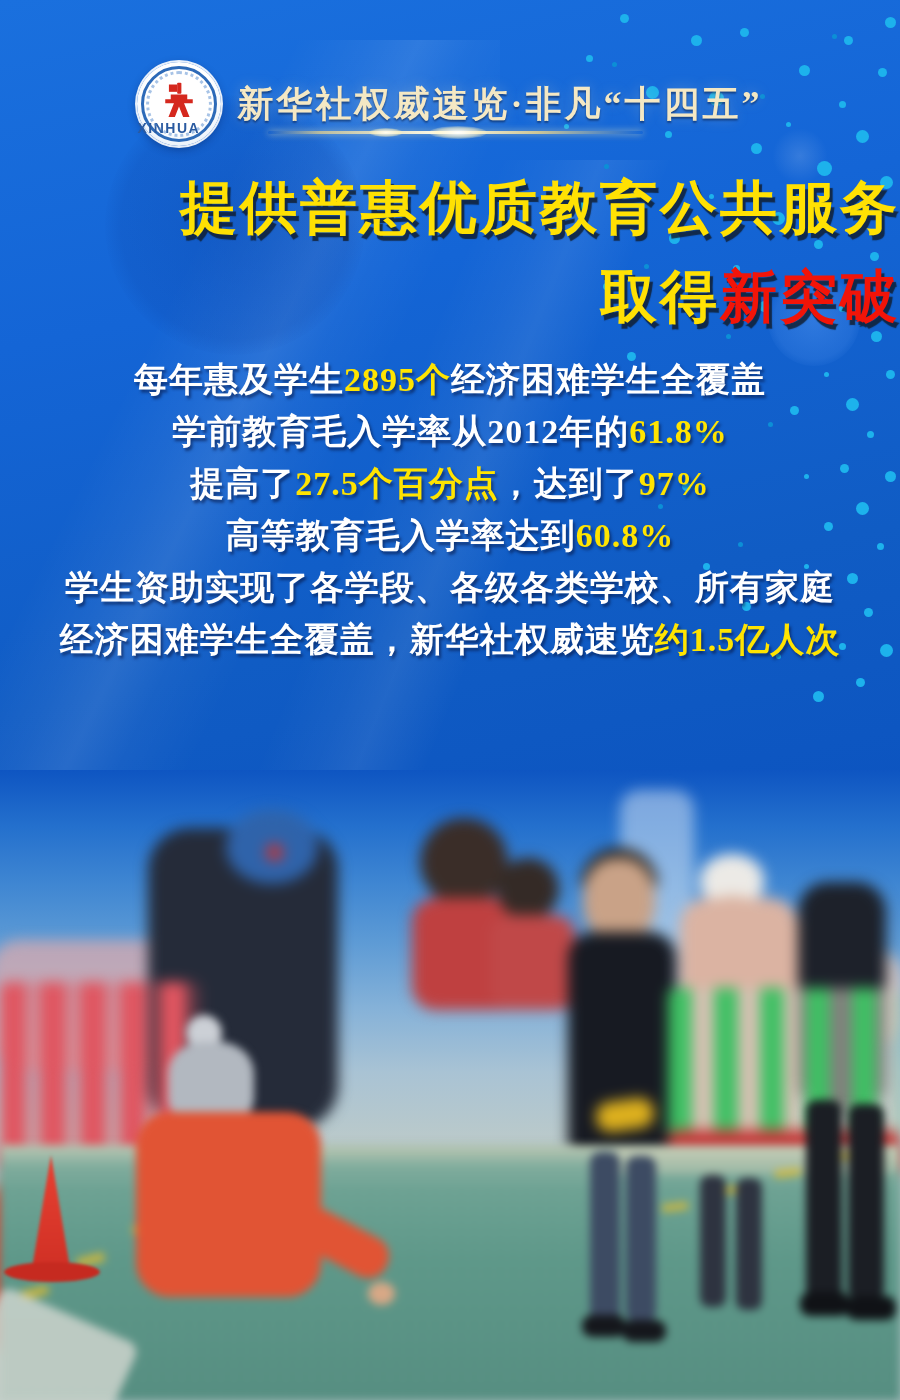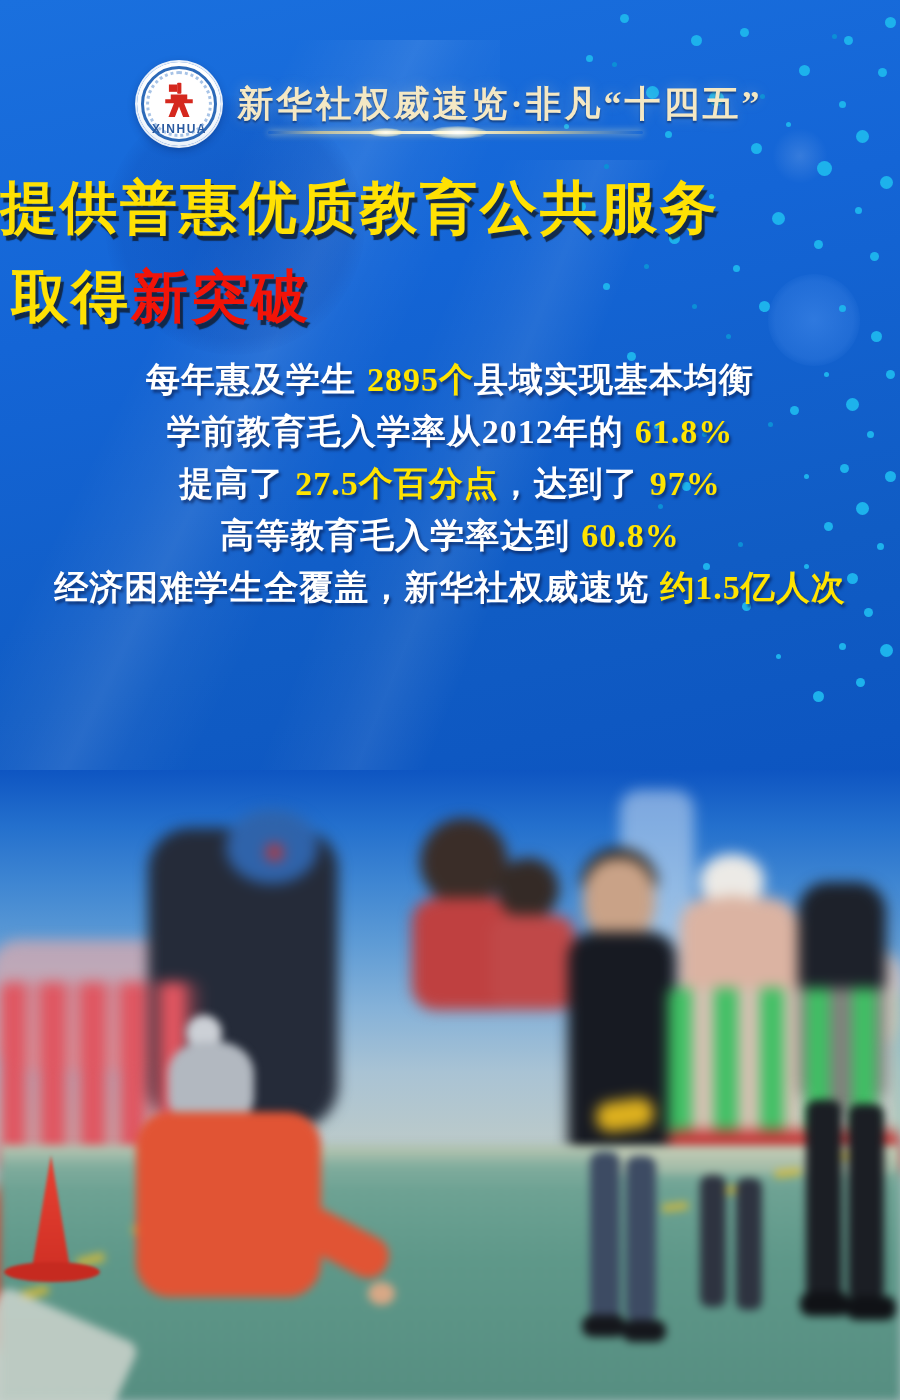--- a/index.html
+++ b/index.html
@@ -41,44 +41,44 @@
     642px 262px 0 -2px #0c8fd6,830px 32px 0 -2px #0c8fd6,602px 162px 0 -2px #0c8fd6,656px 502px 0 -2px #0c8fd6,
     700px 430px 0 -2px #0c8fd6,736px 540px 0 -2px #0c8fd6,766px 420px 0 -2px #0c8fd6,610px 60px 0 -2px #0c8fd6;}
   
   .header{position:absolute;top:56px;left:0;right:0;height:96px;display:flex;align-items:center;justify-content:center;gap:16px;}
   .logo{position:relative;width:84px;height:84px;border-radius:50%;flex:0 0 auto;
     background:radial-gradient(circle at 50% 42%,#ffffff 55%,#eef4fb 72%,#d9e7f6 100%);
     box-shadow:0 0 0 2px rgba(255,255,255,.9),0 3px 10px rgba(0,25,80,.45);}
   .logo::before{content:"";position:absolute;inset:4px;border-radius:50%;border:3px solid #2d6ab8;}
   .logo::after{content:"";position:absolute;inset:9px;border-radius:50%;border:3px dotted rgba(80,135,205,.5);}
   .logo svg{position:absolute;left:50%;top:46%;width:44px;height:44px;transform:translate(-50%,-50%);}
-  .logo-word{position:absolute;bottom:10px;width:100%;text-align:center;font-size:12px;font-weight:bold;
+  .logo-word{position:absolute;bottom:10px;width:100%;text-align:left;font-size:14px;font-weight:bold;
     letter-spacing:1.5px;color:#2a5aa0;font-family:"Liberation Sans",sans-serif;}
   .header-title{font-size:36px;font-weight:bold;color:#f4e8c4;letter-spacing:3px;
     text-shadow:0 2px 2px rgba(0,10,40,.45),0 0 14px rgba(255,240,190,.25);}
   .divider{position:absolute;top:131px;left:268px;width:375px;height:3px;border-radius:2px;
     background:linear-gradient(90deg,transparent 0%,rgba(236,214,140,.75) 14%,#fffbe8 46%,rgba(236,214,140,.85) 72%,transparent 100%);
     box-shadow:0 0 7px rgba(255,242,180,.65);}
   .divider::before{content:"";position:absolute;left:27%;top:-3px;width:34px;height:9px;border-radius:50%;
     background:radial-gradient(ellipse,#fffdf2 0%,rgba(255,244,190,.55) 55%,transparent 75%);}
   .divider::after{content:"";position:absolute;left:43%;top:-5px;width:58px;height:13px;border-radius:50%;
     background:radial-gradient(ellipse,#ffffff 0%,rgba(255,246,200,.6) 50%,transparent 78%);}
   
-  .headline{position:absolute;top:164px;left:0;width:100%;text-align:left;font-weight:bold;
+  .headline{position:absolute;top:164px;left:0;width:100%;text-align:right;font-weight:bold;
     font-size:57px;line-height:1.56;letter-spacing:3px;}
   .headline .l1{color:#ffe103;text-shadow:3px 5px 1px rgba(16,26,40,.8);}
   .headline .l2 span{text-shadow:3px 5px 1px rgba(16,26,40,.8);}
   .headline .c-y{color:#ffe103;}
   .headline .c-r{color:#f21408;}
   
   .stats{position:absolute;top:354px;left:0;width:100%;text-align:center;font-weight:bold;
     font-size:34px;line-height:52px;letter-spacing:1px;}
   .stats .stat-line span{text-shadow:2px 3px 3px rgba(6,22,66,.6);}
   .c-w{color:#ffffff;}
-  .c-y{color:#ffe400;margin-left:11px;}
+  .c-y{color:#ffe400;}
   .c-r{color:#f21408;}
   
   .photo{position:absolute;top:770px;left:0;width:900px;height:630px;overflow:hidden;
     background:linear-gradient(180deg,#0e55c2 0%,#2470cd 9%,#3f86d2 18%,#5c9ad5 27%,#86b2d8 38%,#a9c3d4 48%,#b9c9cb 58%,#9db8b6 66%);}
   .photo *{position:absolute;}
   .ly-fig{left:0;top:0;width:100%;height:100%;filter:blur(7px);}
   .ly-mid{left:0;top:0;width:100%;height:100%;filter:blur(4px);}
   .ly-near{left:0;top:0;width:100%;height:100%;filter:blur(1.5px);}
   .ly-girl{left:0;top:0;width:100%;height:100%;filter:blur(.4px);}
   .sky-gap{left:620px;top:20px;width:74px;height:210px;background:rgba(225,235,245,.5);border-radius:20px;}
@@ -206,24 +206,25 @@
     <div class="header-title">新华社权威速览·非凡“十四五”</div>
   </div>
   <div class="divider"></div>
 
   <div class="headline">
     <div class="l1">提供普惠优质教育公共服务</div>
     <div class="l2"><span class="c-y">取得</span><span class="c-r">新突破</span></div>
   </div>
 
   <div class="stats">
-    <div class="stat-line"><span class="c-w">每年惠及学生</span><span class="c-y">2895个</span><span class="c-w">县域实现基本均衡</span></div>
+    <div class="stat-line"><span class="c-w">每年惠及学生</span><span class="c-y">2895个</span><span class="c-w">经济困难学生全覆盖</span></div>
     <div class="stat-line"><span class="c-w">学前教育毛入学率从2012年的</span><span class="c-y">61.8%</span></div>
     <div class="stat-line"><span class="c-w">提高了</span><span class="c-y">27.5个百分点</span><span class="c-w">，达到了</span><span class="c-y">97%</span></div>
     <div class="stat-line"><span class="c-w">高等教育毛入学率达到</span><span class="c-y">60.8%</span></div>
+    <div class="stat-line"><span class="c-w">学生资助实现了各学段、各级各类学校、所有家庭</span></div>
     <div class="stat-line"><span class="c-w">经济困难学生全覆盖，新华社权威速览</span><span class="c-y">约1.5亿人次</span></div>
   </div>
 
   <div class="photo" role="img" aria-label="幼儿园户外活动：孩子们在彩色积木上行走">
     <div class="ly-fig">
       <div class="sky-gap"></div>
       <div class="pink-l"></div>
       <div class="pink-r"></div>
       <div class="adult"></div>
       <div class="adult-cap"></div>

